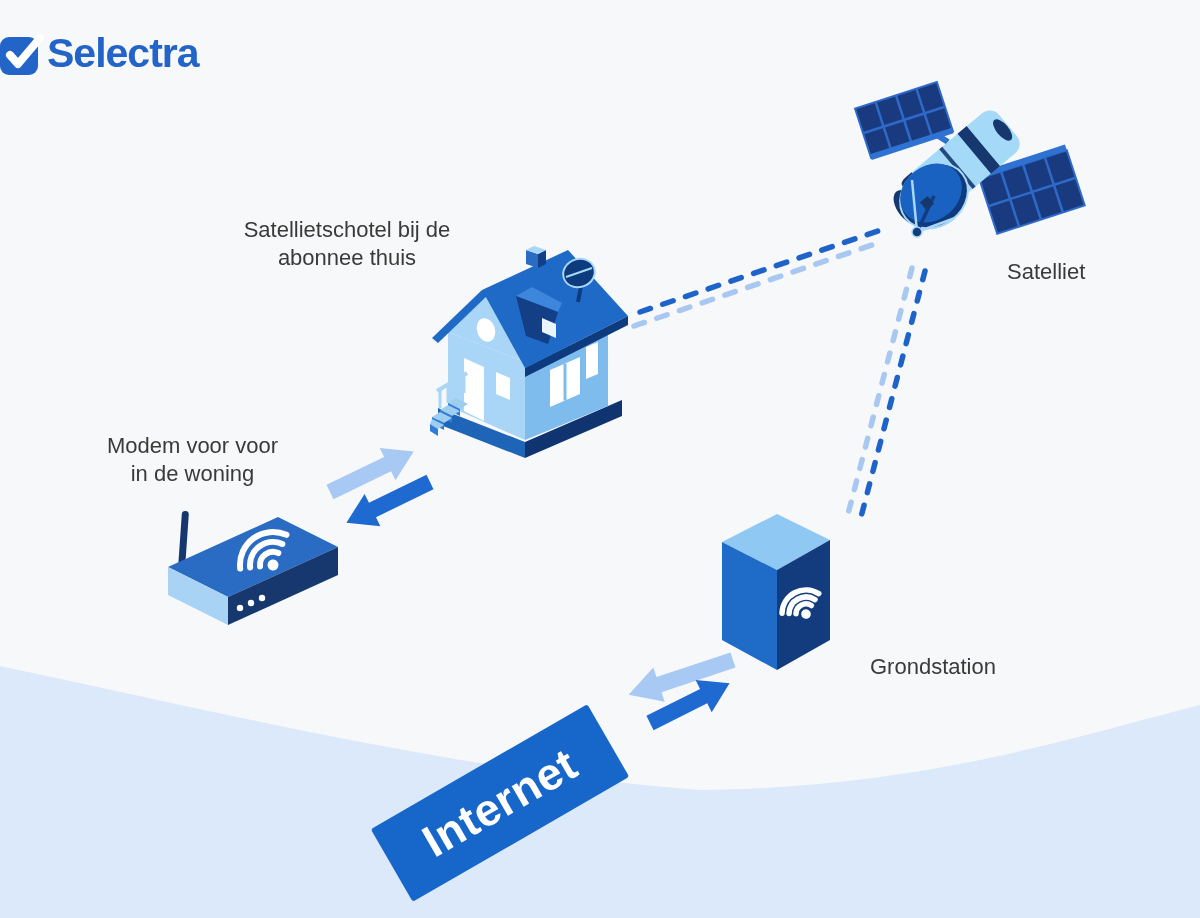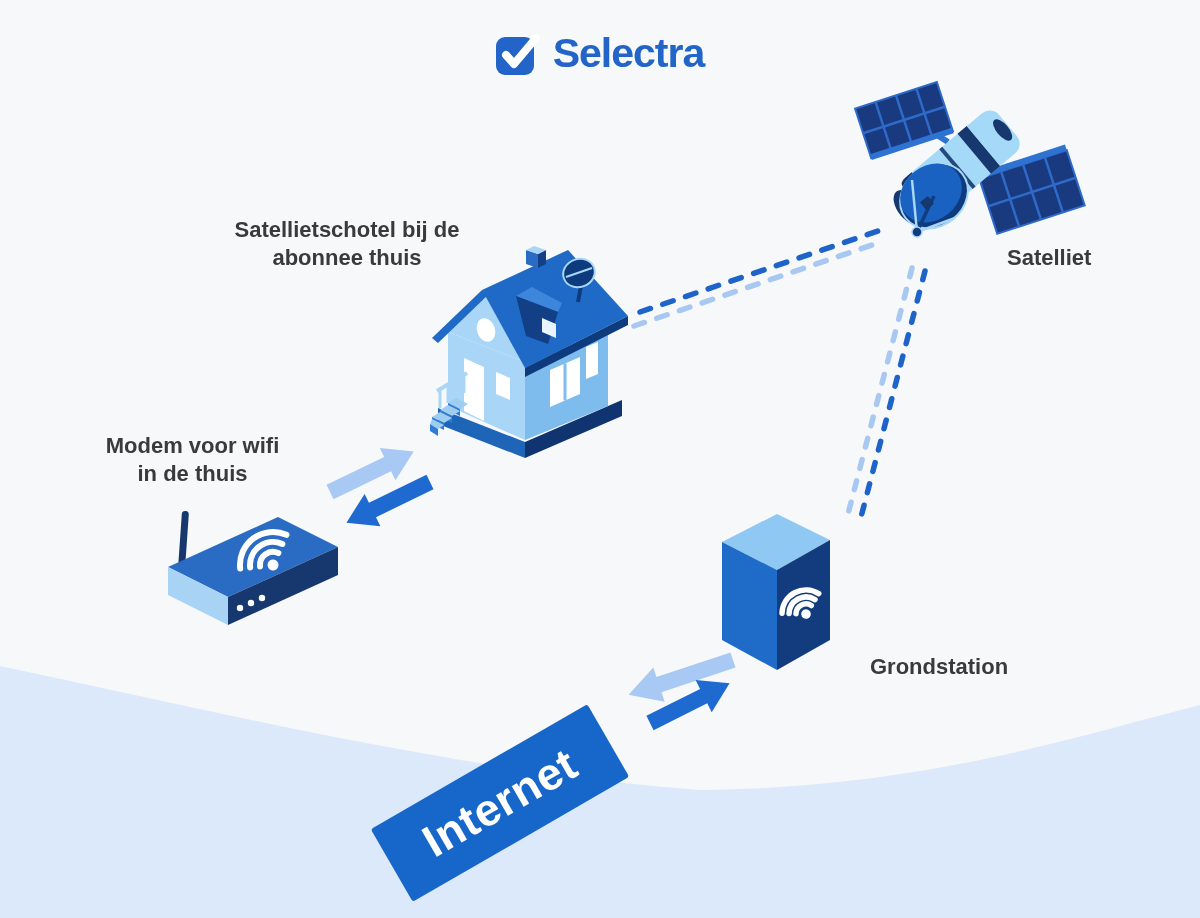--- a/index.html
+++ b/index.html
@@ -3,41 +3,41 @@
 <meta charset="utf-8">
 <style>
   html,body{margin:0;padding:0;}
   #stage{
     position:relative;width:1200px;height:918px;overflow:hidden;
     background:#F7F8F9;font-family:"Liberation Sans",sans-serif;
   }
   .abs{position:absolute;}
   #wave-svg{left:0;top:0;z-index:0;}
   #logo{
-    left:0;top:30px;width:1200px;display:flex;justify-content:center;
-    align-items:center;gap:11px;z-index:5;
+    left:0;top:30px;width:1200px;display:flex;justify-content:flex-start;
+    align-items:center;gap:1px;z-index:5;
   }
   #logo .logo-text{
     font-size:41px;font-weight:bold;color:#2264C7;letter-spacing:-1px;
   }
   #internet-banner{
     left:375px;top:761px;width:250px;height:84px;background:#1766C9;
     transform:rotate(-30deg);z-index:1;display:flex;align-items:center;
     justify-content:center;border-radius:3px;
   }
   #internet-banner .banner-text{
     color:#ffffff;font-size:45px;font-weight:bold;letter-spacing:0.5px;
   }
   #art-svg{left:0;top:0;z-index:2;}
   .lbl{
-    z-index:4;font-size:22px;color:#3A3A3A;line-height:28px;font-weight:bold;
+    z-index:4;font-size:22px;color:#3A3A3A;line-height:28px;
   }
   #label-dish{left:219px;top:216px;width:256px;text-align:center;}
   #label-modem{left:105px;top:432px;width:175px;text-align:center;}
-  #label-satellite{left:1007px;top:244px;}
+  #label-satellite{left:1007px;top:258px;}
   #label-station{left:832px;top:653px;margin-left:38px;}
 </style>
 </head>
 <body>
 
 <div id="stage">
 
   <svg id="wave-svg" class="abs" width="1200" height="918">
     <path d="M0,666 C220,712 450,770 700,790 C920,788 1070,738 1200,705 L1200,918 L0,918 Z" fill="#DCE9FA"></path>
   </svg>
@@ -204,17 +204,17 @@
 
   <div id="logo" class="abs">
     <svg width="46" height="44" viewBox="0 0 46 44">
       <rect x="0" y="5" width="38" height="38" rx="9" fill="#2264C7"></rect>
       <path d="M10 23 L18 32 L40 6" fill="none" stroke="#ffffff" stroke-width="8" stroke-linecap="round" stroke-linejoin="round"></path>
     </svg>
     <span class="logo-text">Selectra</span>
   </div>
 
   <div id="label-dish" class="abs lbl">Satellietschotel bij de abonnee thuis</div>
-  <div id="label-modem" class="abs lbl">Modem voor wifi in de thuis</div>
+  <div id="label-modem" class="abs lbl">Modem voor voor in de woning</div>
   <div id="label-satellite" class="abs lbl">Satelliet</div>
   <div id="label-station" class="abs lbl">Grondstation</div>
 
 </div>
 
 </body></html>

